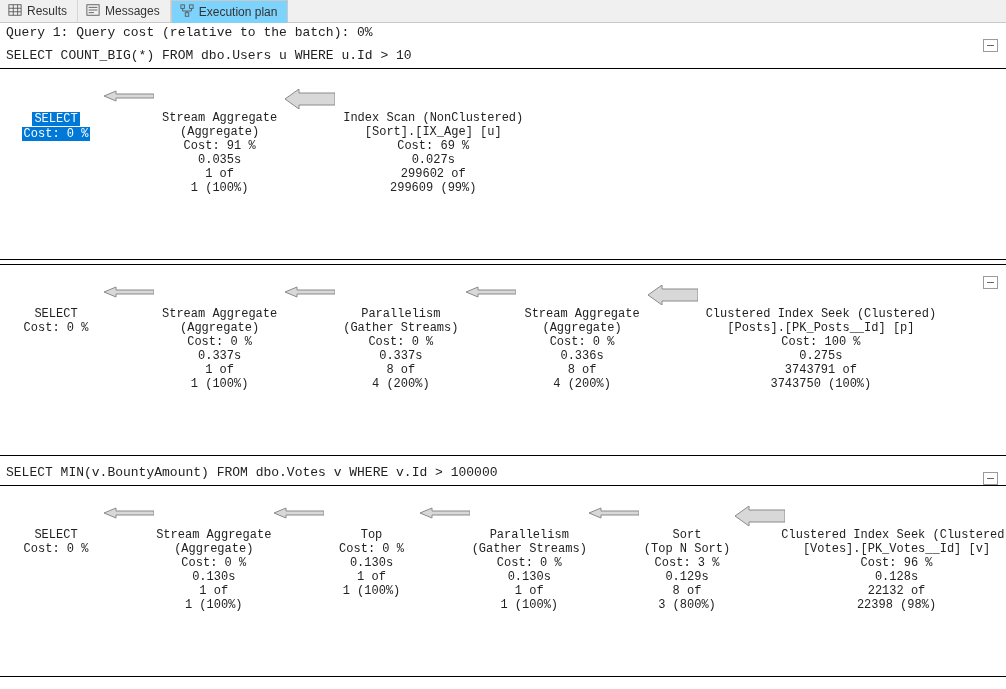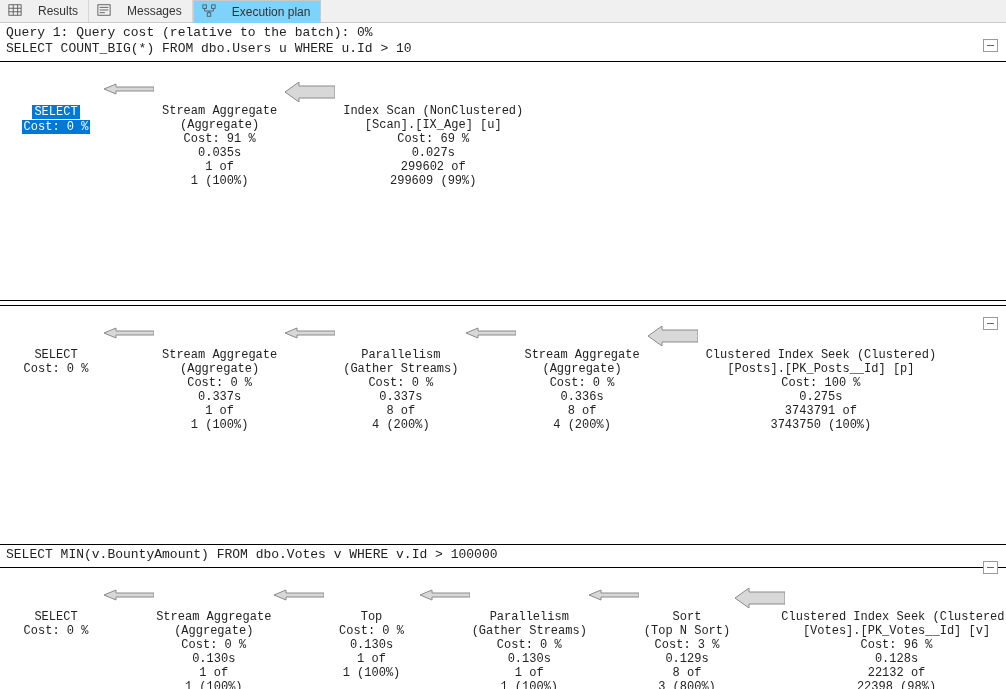--- a/index.html
+++ b/index.html
@@ -18,21 +18,21 @@
     display: flex;
     align-items: flex-end;
     background: #f0f0f0;
     border-bottom: 1px solid #c9c9c9;
     height: 22px;
     user-select: none;
   }
   .tab {
     display: flex;
     align-items: center;
-    gap: 16px;
+    gap: 5px;
     padding: 2px 10px 2px 8px;
     height: 18px;
     font-size: 12px;
     color: #333;
     border-right: 1px solid #d6d6d6;
     cursor: pointer;
   }
   .tab.active {
     background: #7dd3fc;
     border-top: 1px solid #c9c9c9;
@@ -45,30 +45,30 @@
   
   .plan-area {
     height: calc(689px - 22px);
     overflow-y: auto;
     overflow-x: hidden;
     background: #fff;
   }
   .query-block {
     position: relative;
     border-bottom: 1px solid #000;
-    padding: 2px 6px 112px 6px;
+    padding: 2px 6px 64px 6px;
   }
   .query-header {
     font-family: Consolas, "Courier New", monospace;
     font-size: 13px;
     line-height: 16px;
     color: #222;
   }
   .query-header .l1 { display:block; }
-  .query-header .l2 { display:block; padding-bottom: 2px;}
+  .query-header .l2 { display:block; padding-bottom: 2px; margin-top: 7px;}
   .hr-after-header { border:0; border-top:1px solid #000; margin:2px -6px 10px -6px;}
   .collapse-btn {
     position: absolute;
     top: 16px;
     right: 8px;
     width: 13px;
     height: 11px;
     border: 1px solid #9b9b9b;
     display:flex;
     align-items:center;
@@ -218,21 +218,21 @@
               <rect x="7" y="3" width="4" height="10" fill="#555"></rect>
               <rect x="13" y="3" width="4" height="10" fill="#555"></rect>
               <rect x="19" y="3" width="4" height="10" fill="#555"></rect>
               <line x1="4" y1="15" x2="26" y2="15" stroke="#555" stroke-width="1.5"></line>
               <rect x="13" y="17" width="4" height="8" fill="#555"></rect>
               <circle cx="22" cy="23" r="5" fill="#f4b400" stroke="#a77200"></circle>
               <path d="M19 23 h6 M22 20 v6" stroke="#333" stroke-width="1.4"></path>
             </svg>
           </div>
           <span class="line">Index Scan (NonClustered)</span>
-          <span class="line">[Scan].[IX_Age] [u]</span>
+          <span class="line">[Sort].[IX_Age] [u]</span>
           <span class="line">Cost: 69 %</span>
           <span class="line">0.027s</span>
           <span class="line">299602 of</span>
           <span class="line">299609 (99%)</span>
         </div>
       </div>
     </div>
     <div class="query-block">
       <div class="query-header">
       </div>

